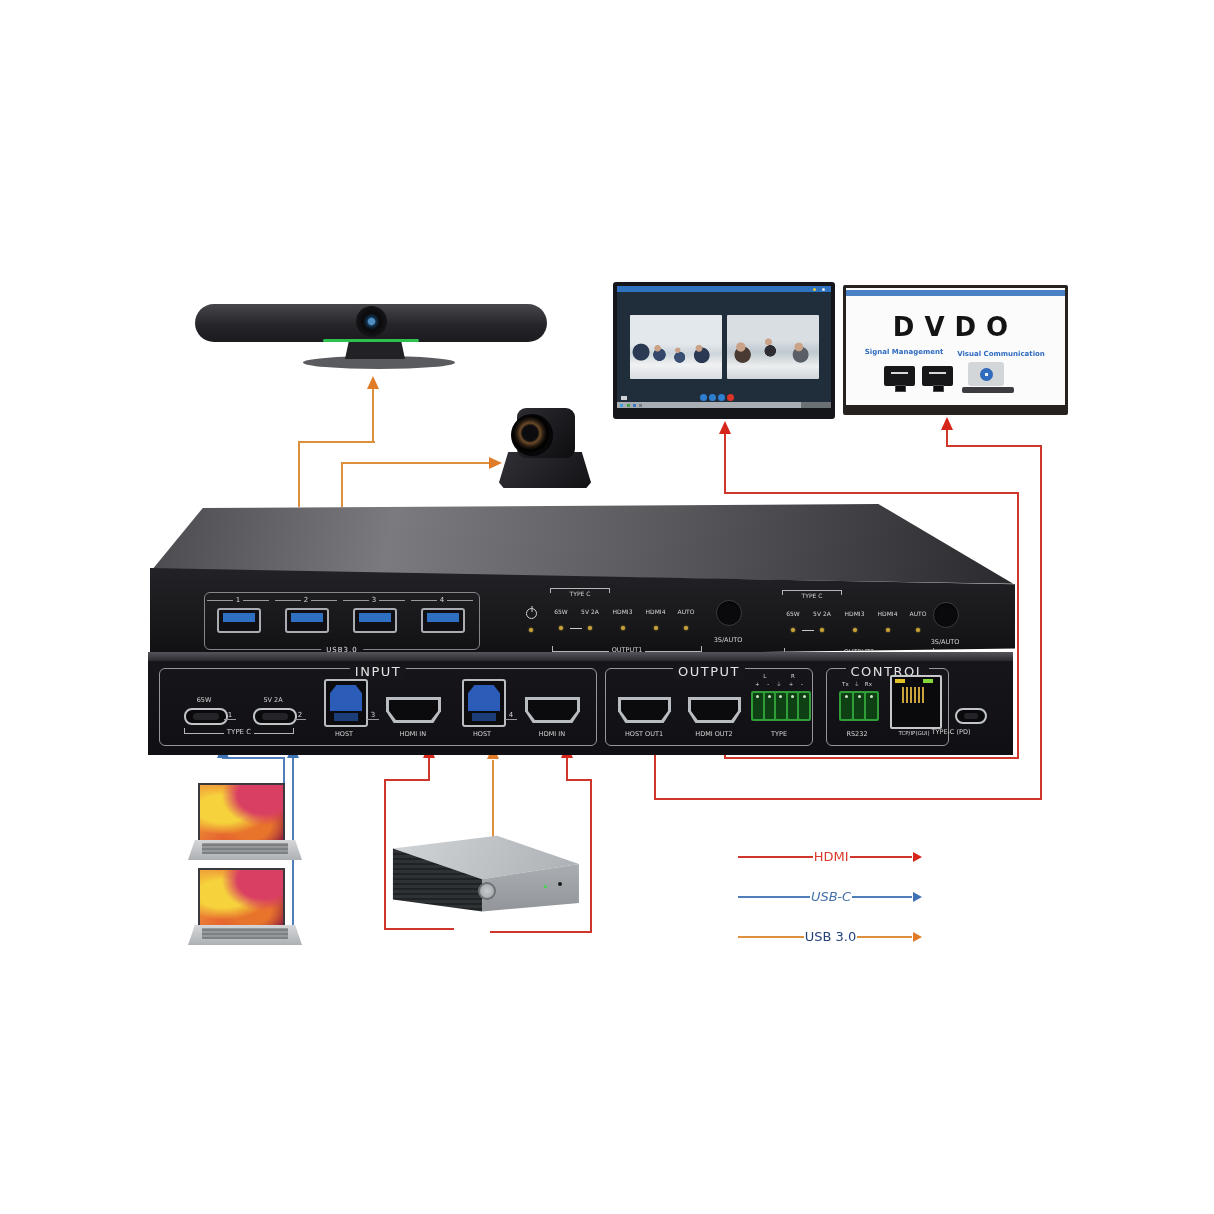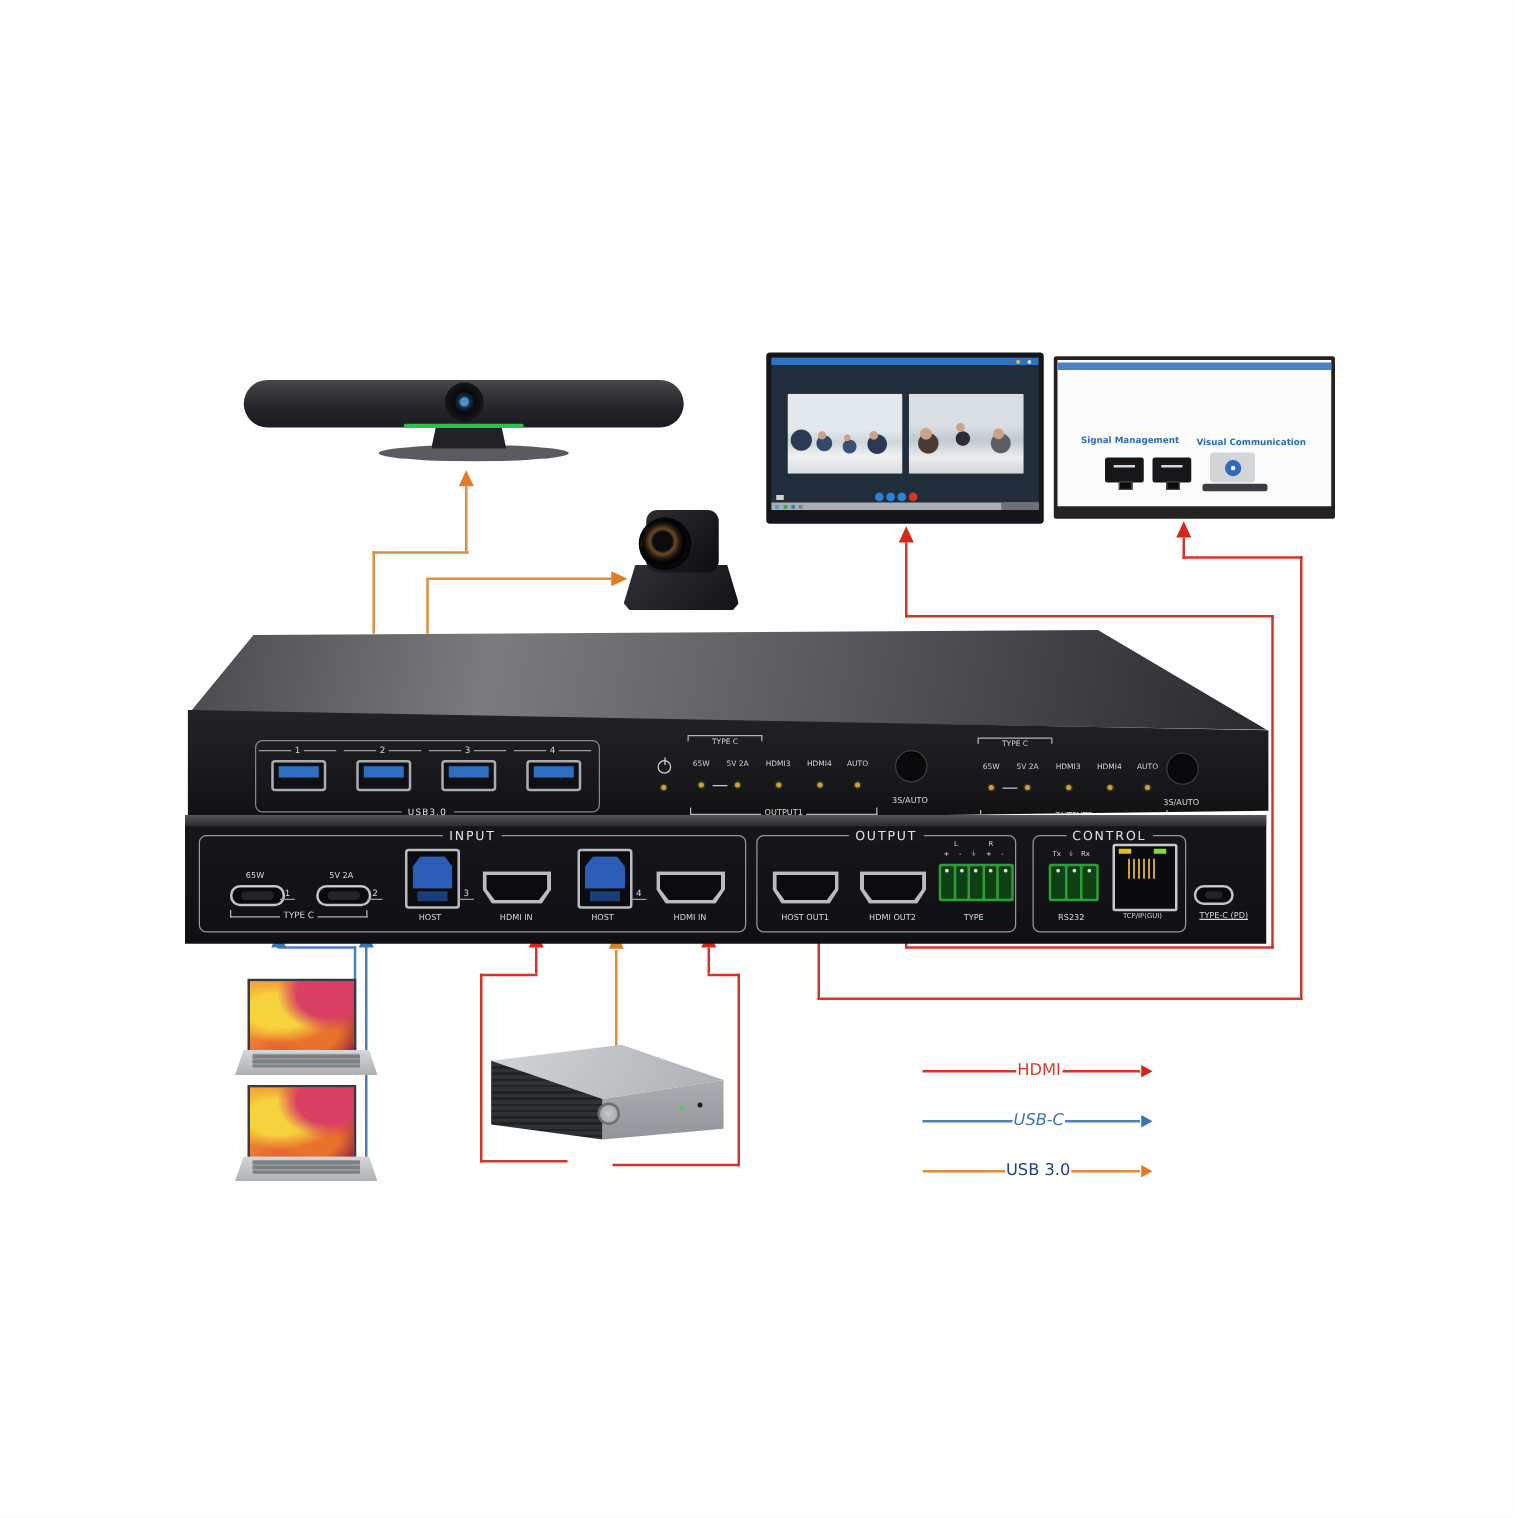--- a/index.html
+++ b/index.html
@@ -64,21 +64,21 @@
   .dvdobase{background:#3c3c40;border-radius:2px;}
   
   .topface{background:linear-gradient(100deg,#4a4a4e 0%,#7b7b7f 28%,#5e5e62 55%,#2a2a2e 100%);
      clip-path:polygon(6.1% 8.9%,84.2% 4.4%,99.8% 93%,0.2% 78%);}
   .frontface{background:linear-gradient(180deg,#232327,#161619 70%,#0e0e11);
      clip-path:polygon(0 2%,100% 19%,100% 86%,0 98%);}
   .rearpanel{background:linear-gradient(180deg,#17171b,#101014);}
   .rearpanel::before{content:"";position:absolute;left:0;top:0;width:100%;height:9px;background:linear-gradient(180deg,#55555b,#2a2a2e);}
   .grpbox{border:1px solid #97979b;border-radius:6px;}
   .grplabel{position:absolute;top:-5px;left:50%;transform:translateX(-50%);background:#17171b;padding:0 5px;
-     font-size:10px;letter-spacing:1.5px;color:#e2e2e4;white-space:nowrap;}
+     font-size:13px;letter-spacing:1.5px;color:#e2e2e4;white-space:nowrap;}
   .plabel{position:absolute;font-size:6.5px;color:#d6d6d8;text-align:center;white-space:nowrap;}
   .pnum{position:absolute;font-size:7px;color:#d6d6d8;text-align:center;border-bottom:1px solid #9a9a9e;}
   .usba{position:absolute;border:2px solid #a9acb0;border-radius:3px;background:#101014;}
   .usba::after{content:"";position:absolute;left:4px;right:4px;top:3px;height:9px;background:#2f6fc1;}
   .usbc{position:absolute;border:2px solid #c2c5c8;border-radius:8px;background:#0a0a0c;}
   .usbc::after{content:"";position:absolute;left:7px;right:7px;top:3px;bottom:3px;border-radius:4px;background:#242428;}
   .usbb{position:absolute;border:2px solid #b9bcc0;border-radius:3px;background:#0c0c0e;}
   .usbb::after{content:"";position:absolute;left:4px;right:4px;top:4px;bottom:14px;background:#2a5cb8;
      clip-path:polygon(0 32%,20% 0,80% 0,100% 32%,100% 100%,0 100%);}
   .usbb::before{content:"";position:absolute;left:8px;right:8px;bottom:4px;height:8px;background:#1b3e78;}
@@ -221,20 +221,21 @@
         <span class="dot" style="left:16px;top:1.5px;width:3px;height:3px;background:#3a78c4;border-radius:0;"></span>
         <span class="dot" style="left:22px;top:1.5px;width:3px;height:3px;background:#7a7f84;border-radius:0;"></span>
         <div class="abs" style="left:184px;top:0;width:30px;height:6px;background:#6b7075;"></div>
       </div>
     </div>
   </div>
 
   <div class="abs bezel2" style="left:843px;top:285px;width:225px;height:130px;">
     <div class="abs screen2" style="left:3px;top:3px;width:219px;height:117px;">
       <div class="abs bluebar" style="left:0;top:2px;width:219px;height:6px;"></div>
+      <div class="abs brand" style="left:0;top:24px;">DVDO</div>
       <div class="abs cap" style="left:12px;top:60px;width:92px;">Signal Management</div>
       <div class="abs cap" style="left:102px;top:62px;width:106px;">Visual Communication</div>
       <div class="abs extbox" style="left:38px;top:78px;width:31px;height:20px;">
         <div class="abs extport" style="left:11px;top:19px;width:9px;height:5px;"></div>
       </div>
       <div class="abs extbox" style="left:76px;top:78px;width:31px;height:20px;">
         <div class="abs extport" style="left:11px;top:19px;width:9px;height:5px;"></div>
       </div>
       <div class="abs dvdocam" style="left:122px;top:74px;width:36px;height:24px;"></div>
       <div class="abs dvdobase" style="left:116px;top:99px;width:52px;height:6px;"></div>
@@ -379,21 +380,21 @@
         </div>
       <div class="plabel" style="left:2px;top:61px;width:56px;">RS232</div>
       <div class="lan" style="left:63px;top:6px;width:48px;height:50px;">
         <div class="abs" style="left:3px;top:2px;width:10px;height:4px;background:#e2c028;"></div>
         <div class="abs" style="left:31px;top:2px;width:10px;height:4px;background:#86d93c;"></div>
         <div class="abs" style="left:10px;top:10px;width:24px;height:16px;background:repeating-linear-gradient(90deg,#caa33a 0 2px,#0a0a0c 2px 4px);"></div>
       </div>
       <div class="plabel" style="left:58px;top:61px;width:58px;font-size:5.5px;">TCP/IP(GUI)</div>
     </div>
     <div class="usbc" style="left:807px;top:56px;width:28px;height:12px;"></div>
-    <div class="plabel" style="left:792px;top:76px;width:78px;text-decoration:underline;">TYPE-C (PD)</div>
+    <div class="plabel" style="left:764px;top:76px;width:78px;">TYPE-C (PD)</div>
   </div>
 
   <div class="abs" style="left:188px;top:781px;width:114px;height:80px;">
     <div class="lp-screen" style="left:10px;top:2px;width:83px;height:57px;"></div>
     <div class="lp-base" style="left:0;top:59px;width:114px;height:20px;"></div>
     <div class="lp-keys" style="left:14px;top:62px;width:86px;height:11px;"></div>
   </div>
   <div class="abs" style="left:188px;top:866px;width:114px;height:80px;">
     <div class="lp-screen" style="left:10px;top:2px;width:83px;height:57px;"></div>
     <div class="lp-base" style="left:0;top:59px;width:114px;height:20px;"></div>

